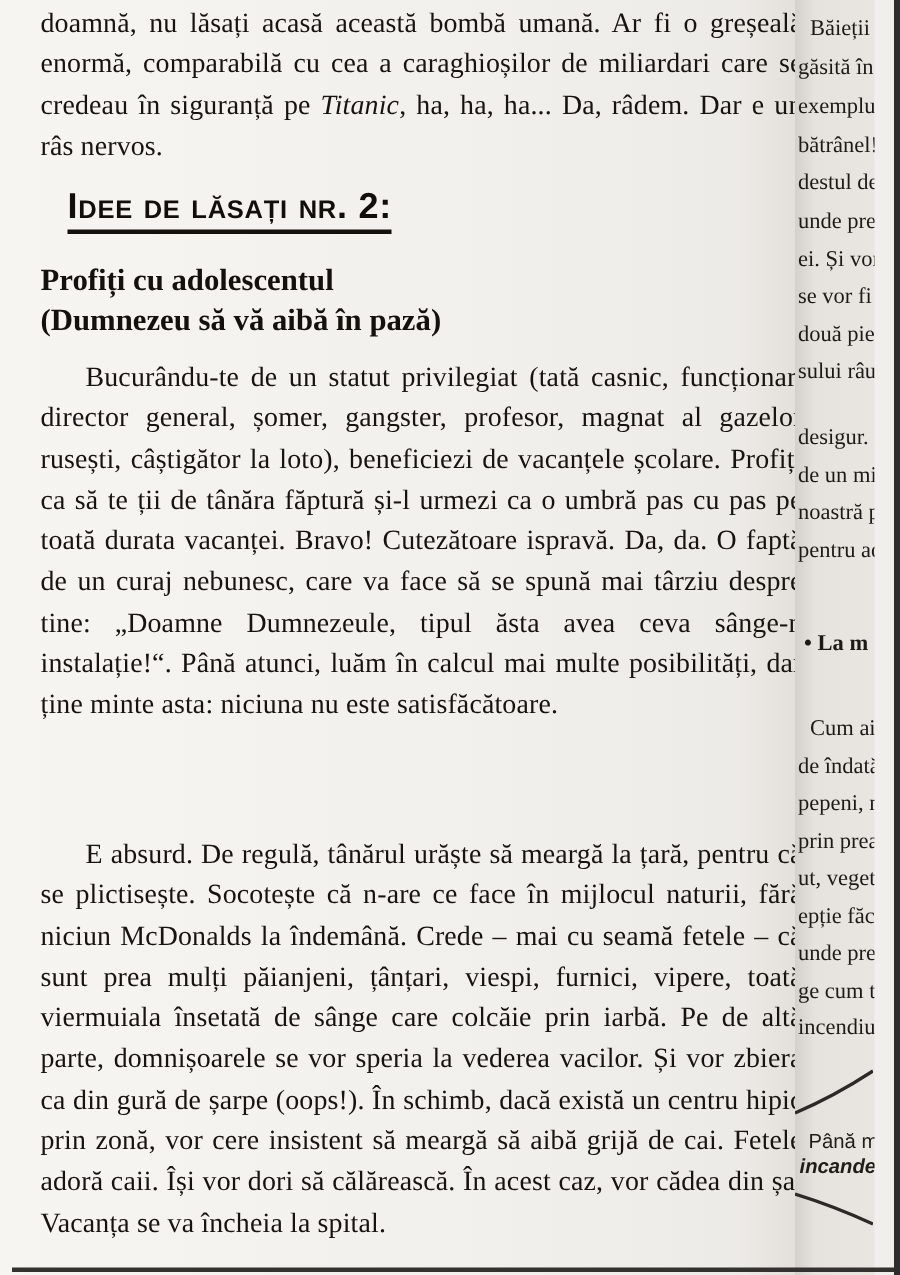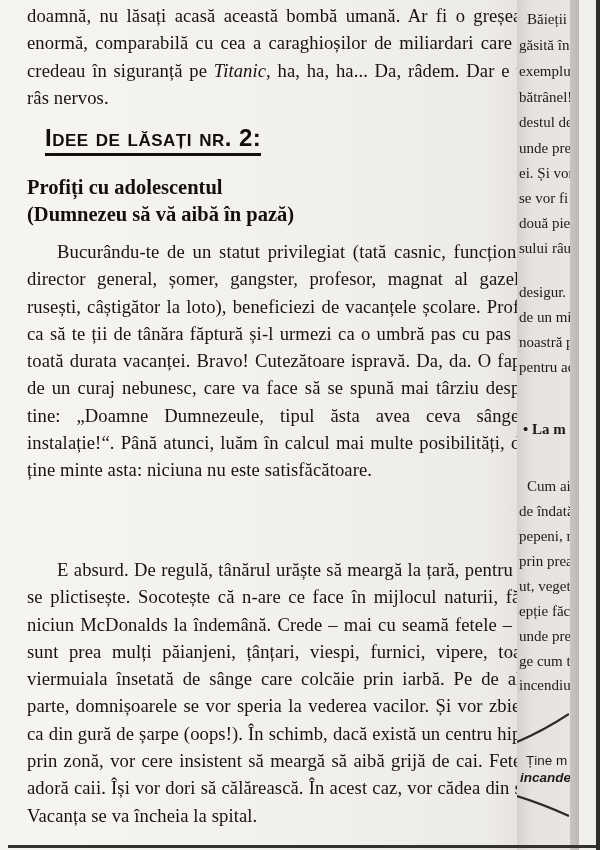--- a/index.html
+++ b/index.html
@@ -30,21 +30,21 @@
   
   .gutter{
     position:absolute;left:536px;top:0;width:9px;height:850px;
     background:linear-gradient(90deg,#aaa7a2 0%,#6b6863 25%,#4e4c48 50%,#8a8782 75%,#cSSc 100%);
     background:linear-gradient(90deg,#aaa7a2 0%,#6b6863 25%,#4e4c48 50%,#8a8782 75%,#ccc9c4 100%);
   }
   .right-edge{position:absolute;left:596px;top:0;width:4px;height:850px;background:#2e2d2b;}
   .bottom-line{position:absolute;left:8px;top:845px;width:588px;height:3px;background:#34322e;}
   
   .right-page{
-    position:absolute;left:517px;top:0;width:53px;height:850px;overflow:hidden;
+    position:absolute;left:530px;top:0;width:53px;height:850px;overflow:hidden;
     background:linear-gradient(90deg,#d4d1cc 0%,#e6e3df 25%,#e9e6e2 100%);
     color:#1d1a16;
   }
   .rl{
     position:absolute;left:2px;white-space:nowrap;
     font-size:15px;line-height:18px;font-family:"Liberation Serif", serif;
   }
   .rl.indent{left:10px;}
   .rl.bold{font-weight:700;}
   .box-line1{
@@ -105,20 +105,20 @@
     <div class="rl" style="top:577px;">ut, vegeta</div>
     <div class="rl" style="top:602px;">epție făcâ</div>
     <div class="rl" style="top:627px;">unde pred</div>
     <div class="rl" style="top:652px;">ge cum tre</div>
     <div class="rl" style="top:676px;">incendiul p</div>
 
     <svg class="oval-svg" width="52" height="130" viewBox="0 0 52 130">
       <path d="M 0,42 Q 26,31 52,14" stroke="#2b2a27" stroke-width="2.2" fill="none"></path>
       <path d="M 0,96 Q 26,104 52,116" stroke="#2b2a27" stroke-width="2.2" fill="none"></path>
     </svg>
-    <div class="box-line1">Ține m</div>
+    <div class="box-line1">Până m</div>
     <div class="box-line2">incandesc</div>
   </div>
 
   <div class="right-edge"></div>
   <div class="bottom-line"></div>
 
 </div>
 
 </body></html>

